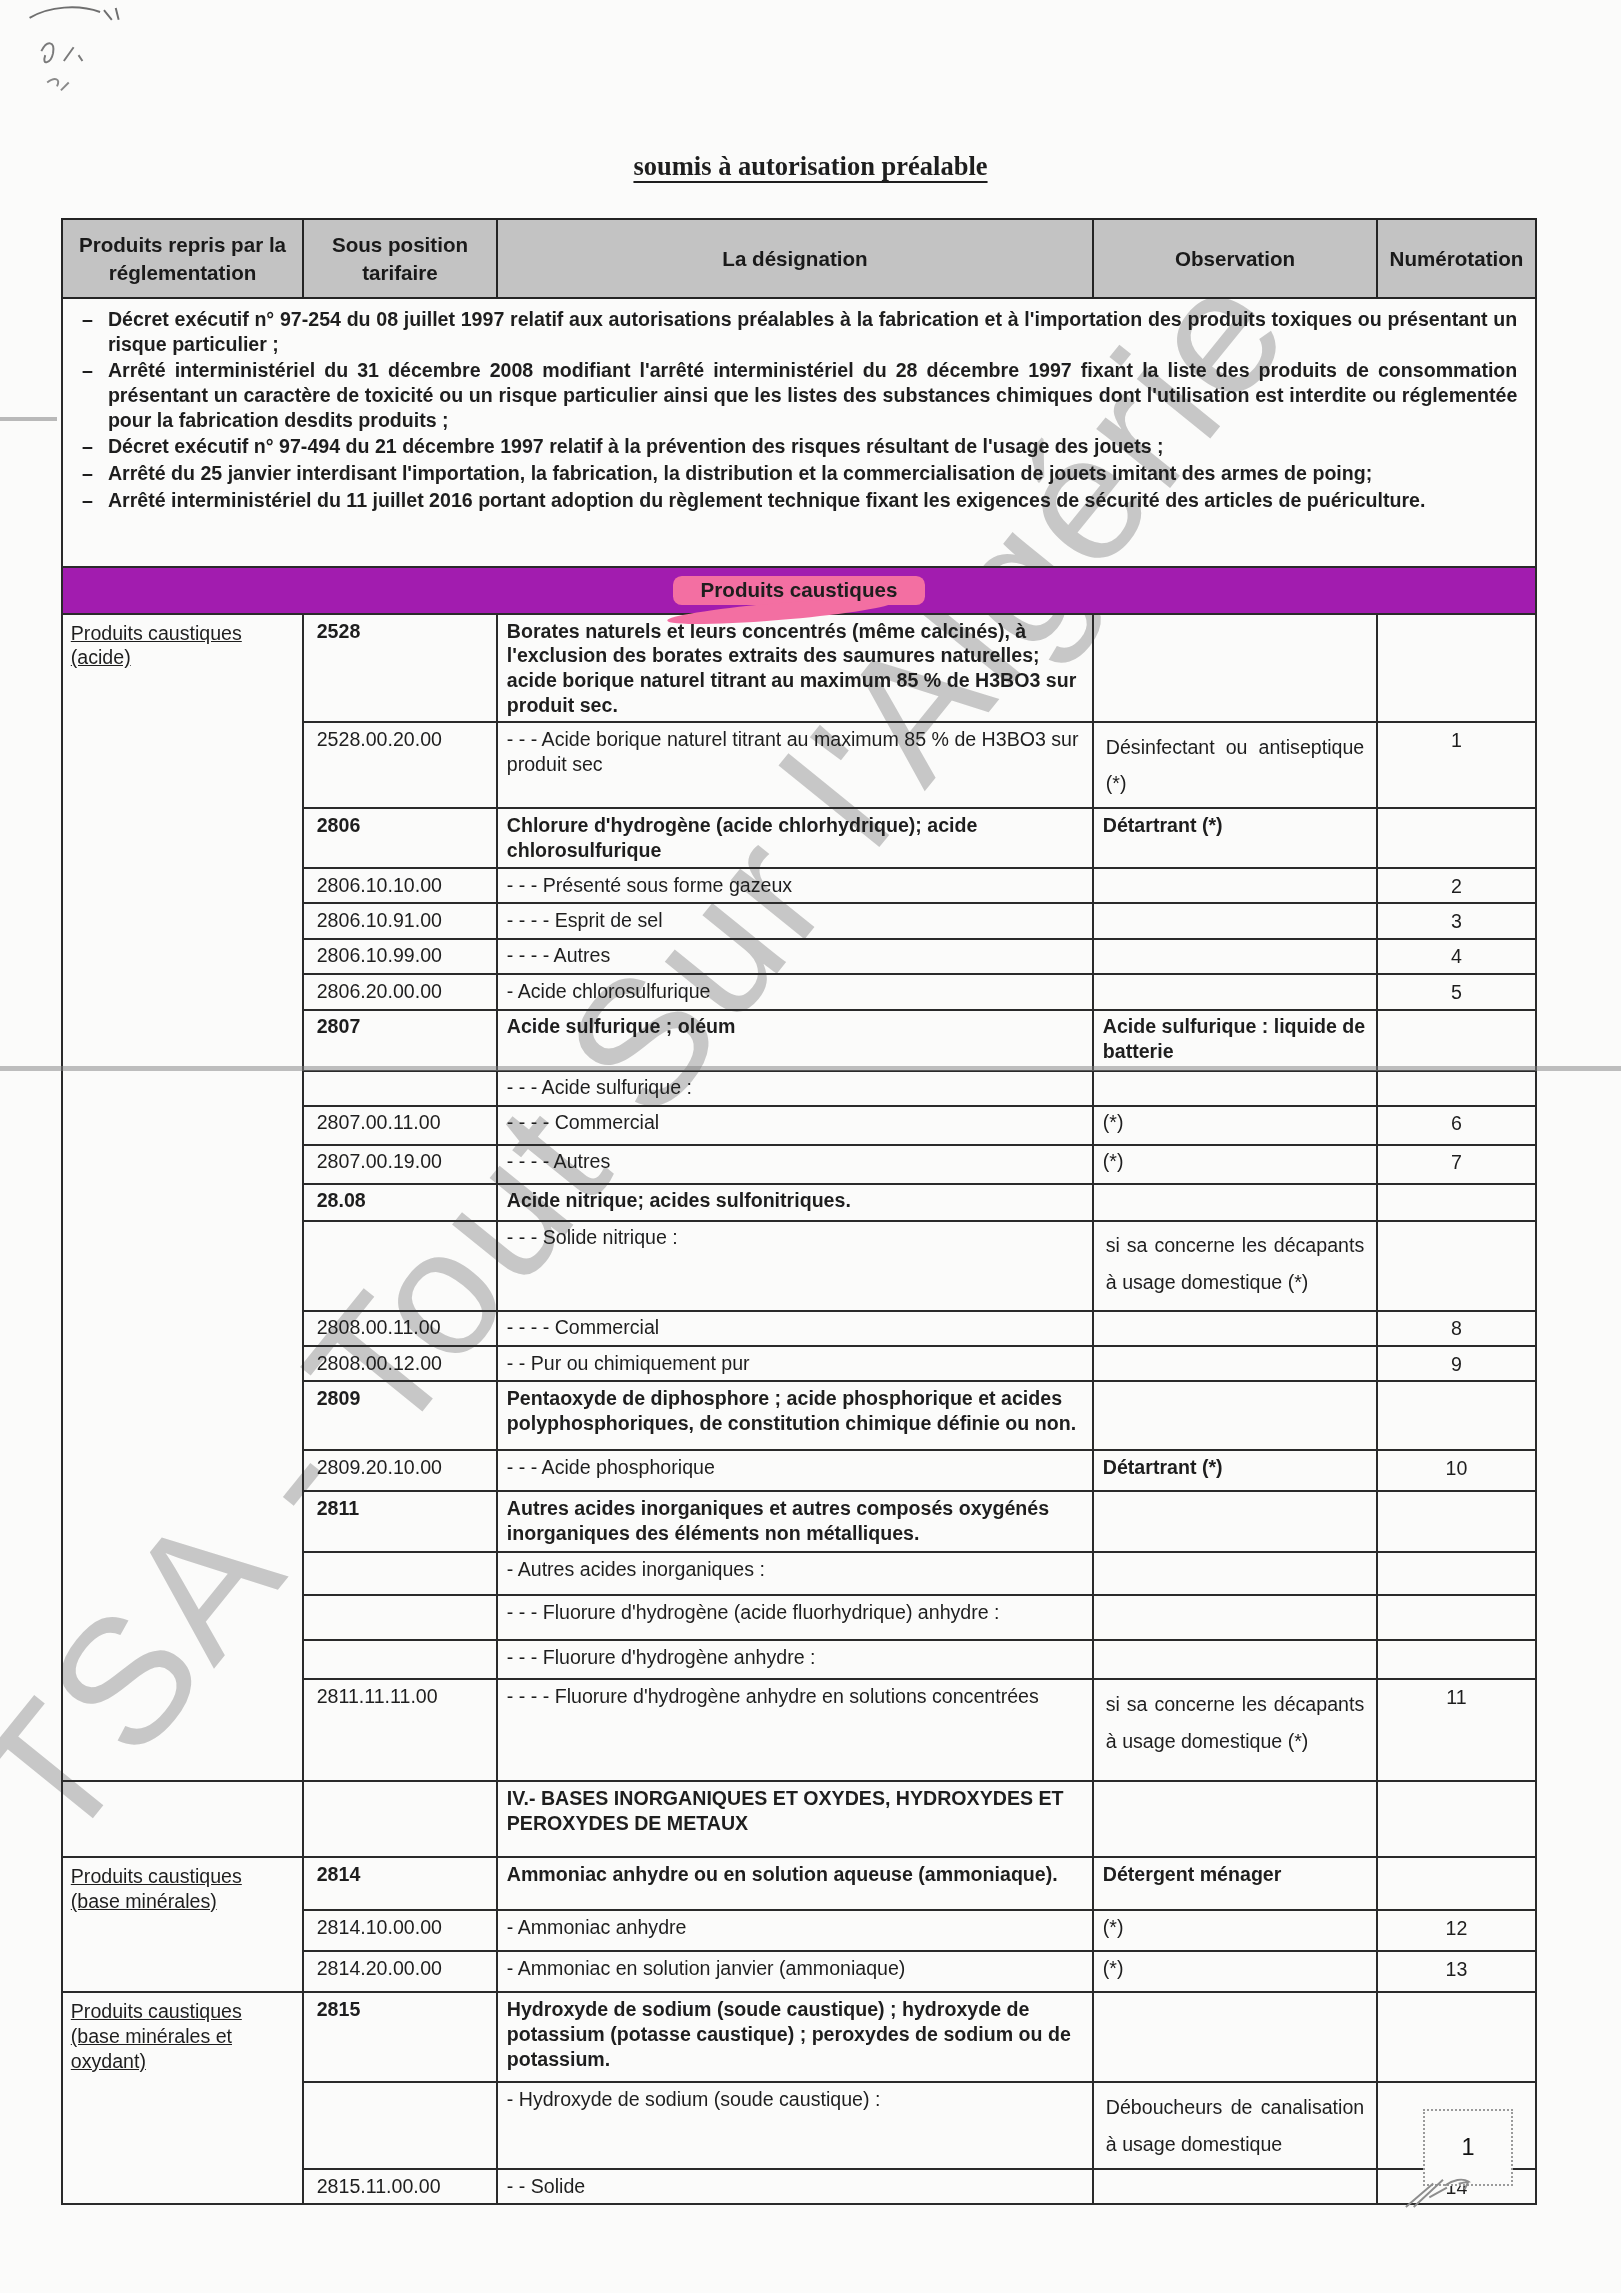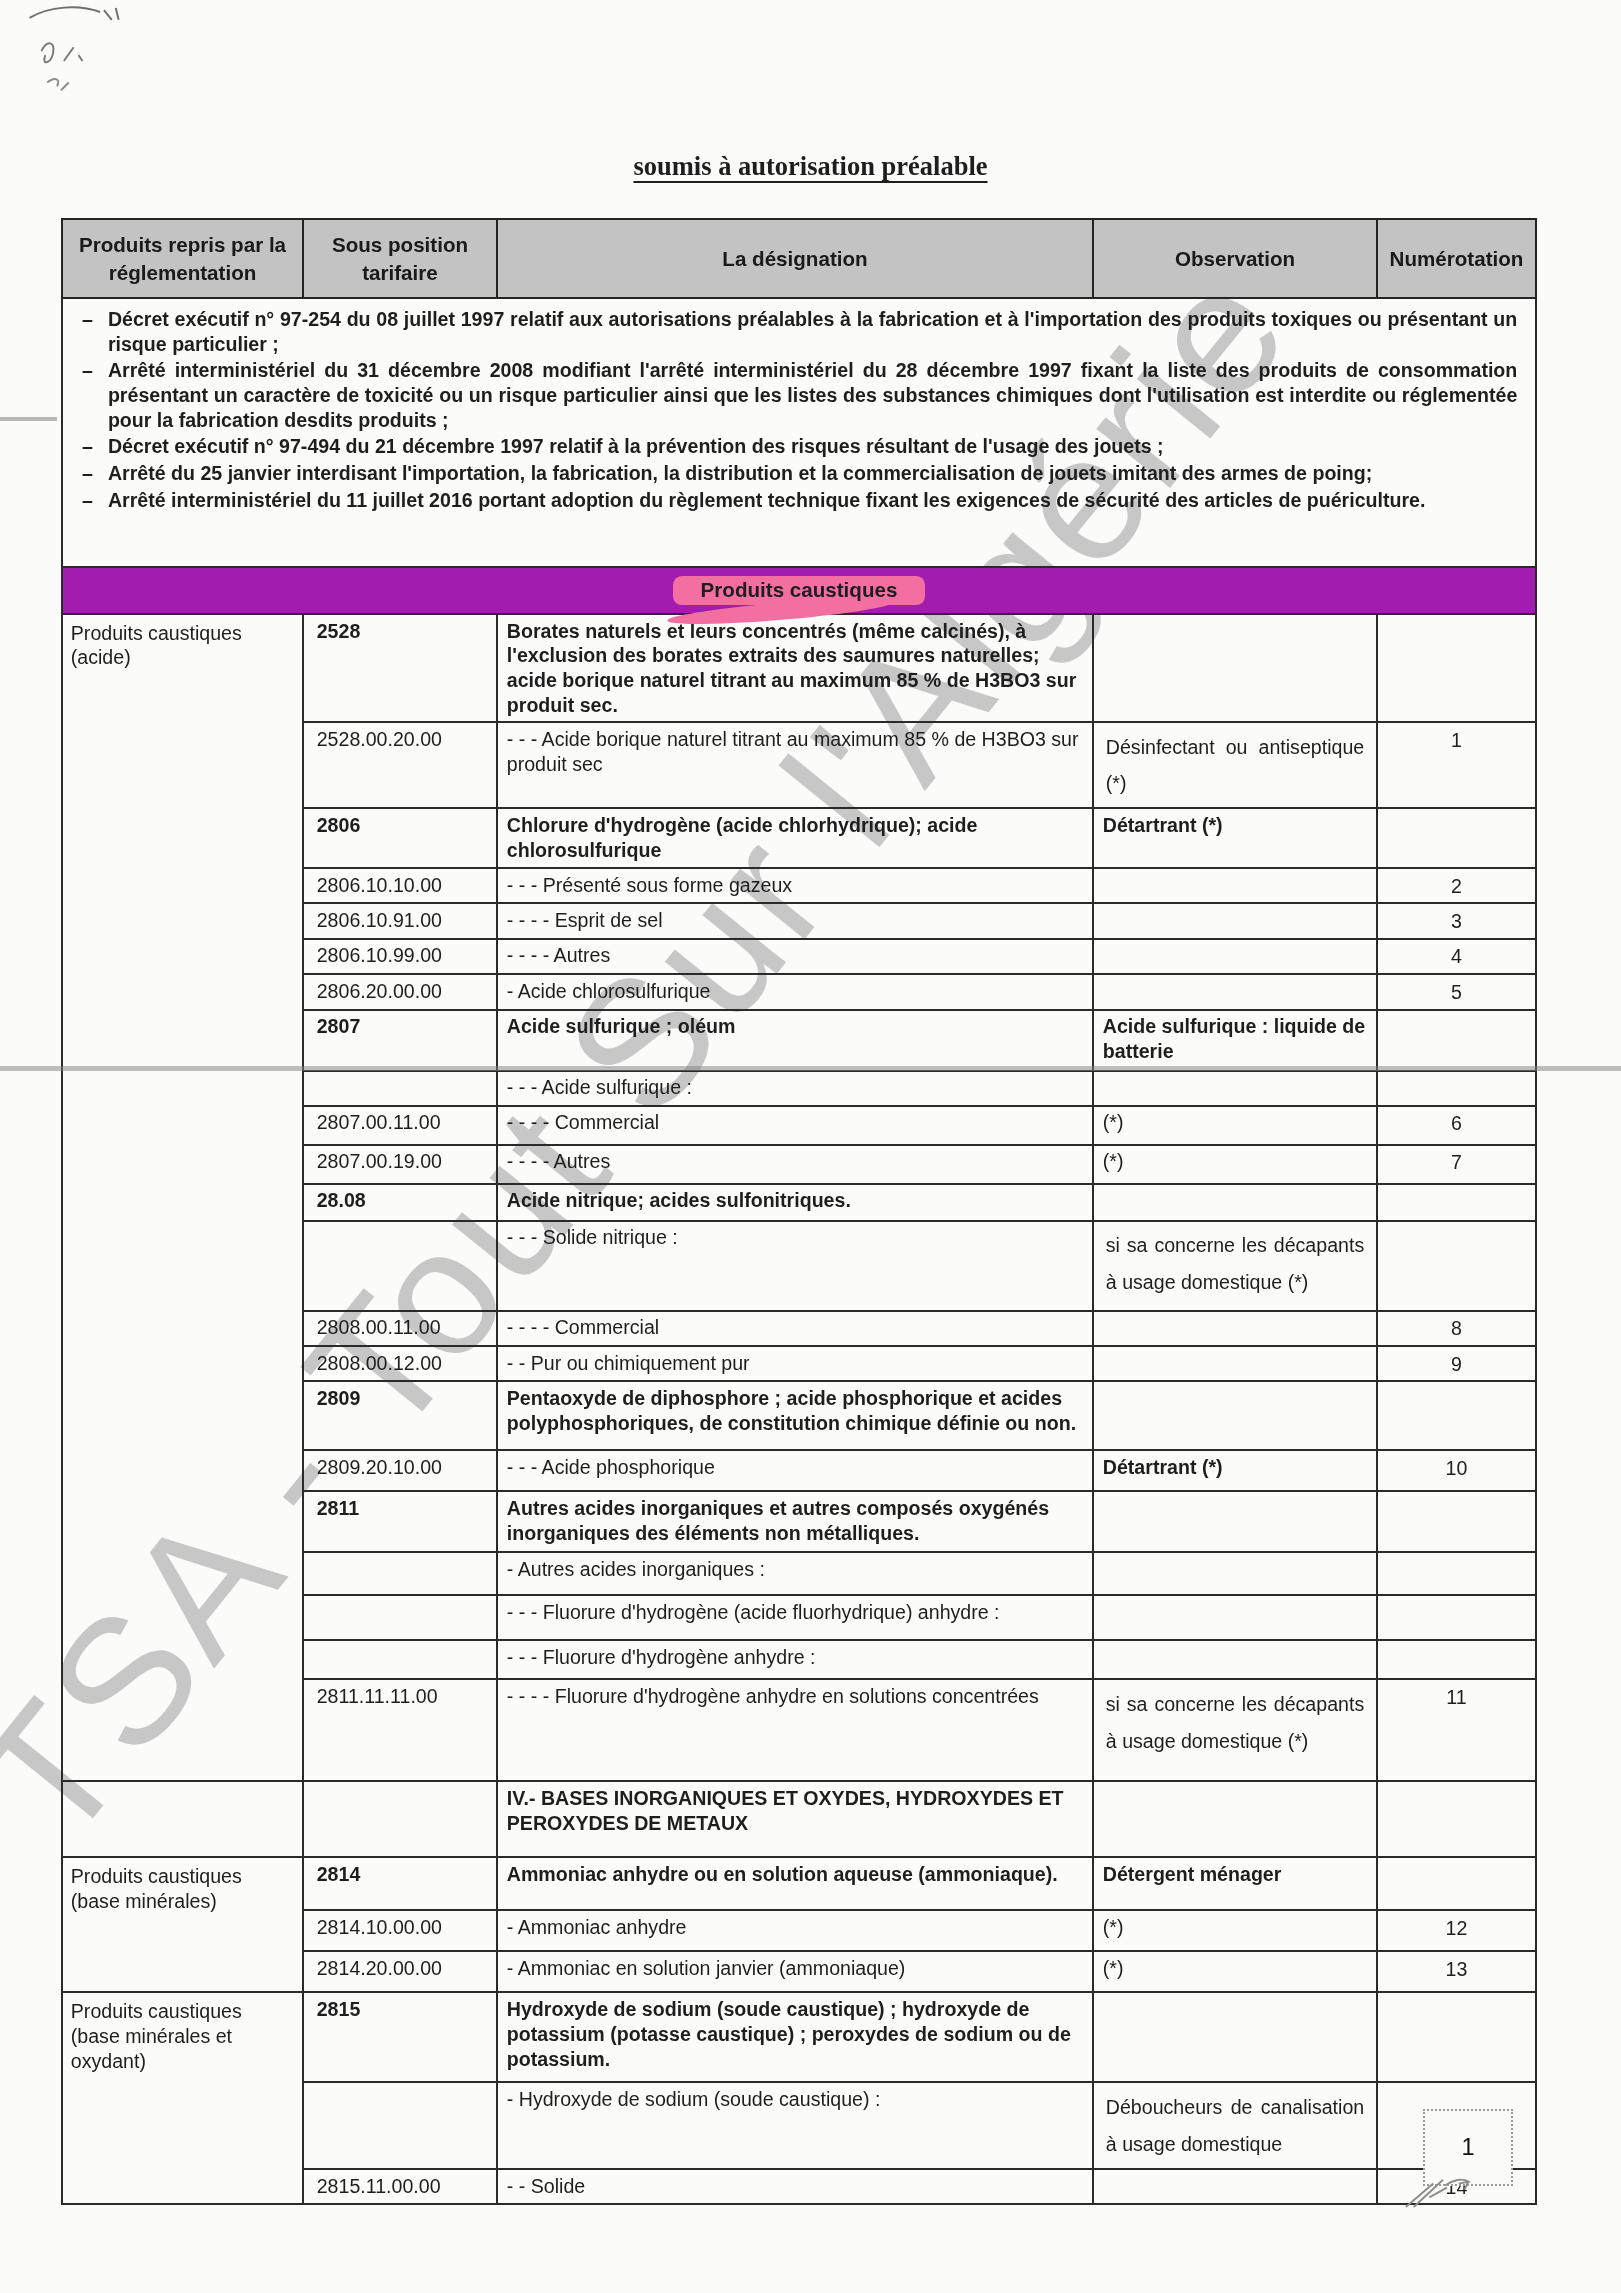--- a/index.html
+++ b/index.html
@@ -33,21 +33,21 @@
   .refs-cell { height:251px; padding:7.8px 11.8px 7.8px 3.9px; }
   .ref-item { display:flex; font-weight:bold; margin-bottom:2px; }
   .ref-dash { flex:0 0 41px; text-align:center; }
   .ref-text { flex:1; text-align:justify; padding-right:5.9px; }
   .band-cell { background:#a21caf; height:25.5px; padding:8px; text-align:center; font-weight:bold; font-size:20.6px; overflow:visible; }
   .hl { position:relative; display:inline-block; padding:1px 27.4px 2px; background:#f36fa2; border-radius:8.8px; z-index:1; }
   .hl::after {
     content:""; position:absolute; left:-5.9px; bottom:-14.7px; width:225px; height:16.7px;
     background:#f36fa2; border-radius:50% 60% 50% 60%; transform:rotate(-5deg); z-index:-1;
   }
-  .col-group { padding:5.9px 7.8px; }
+  .col-group { padding:5.9px 7.8px;text-decoration:underline; }
   .col-code { padding-left:12.7px; }
   .bold { font-weight:bold; }
   .col-obs.just { text-align:justify; line-height:1.85; padding:5.9px 11.8px; }
   .col-num { text-align:center; padding-top:4.9px; }
   .scan-line { position:absolute; left:0; top:1066px; width:1621px; height:4.9px; background:rgba(128,128,128,0.5); z-index:6; }
   .scan-line2 { position:absolute; left:0; top:417px; width:57px; height:3.9px; background:rgba(120,120,120,0.5); z-index:6; }
   .page-box {
     position:absolute; left:1423px; top:2109px; width:86px; height:73px; z-index:6;
     border:2px dotted #9a9a9a; text-align:center; line-height:73px; font-size:23.5px; color:#111;
     background:#fbfbfa;

